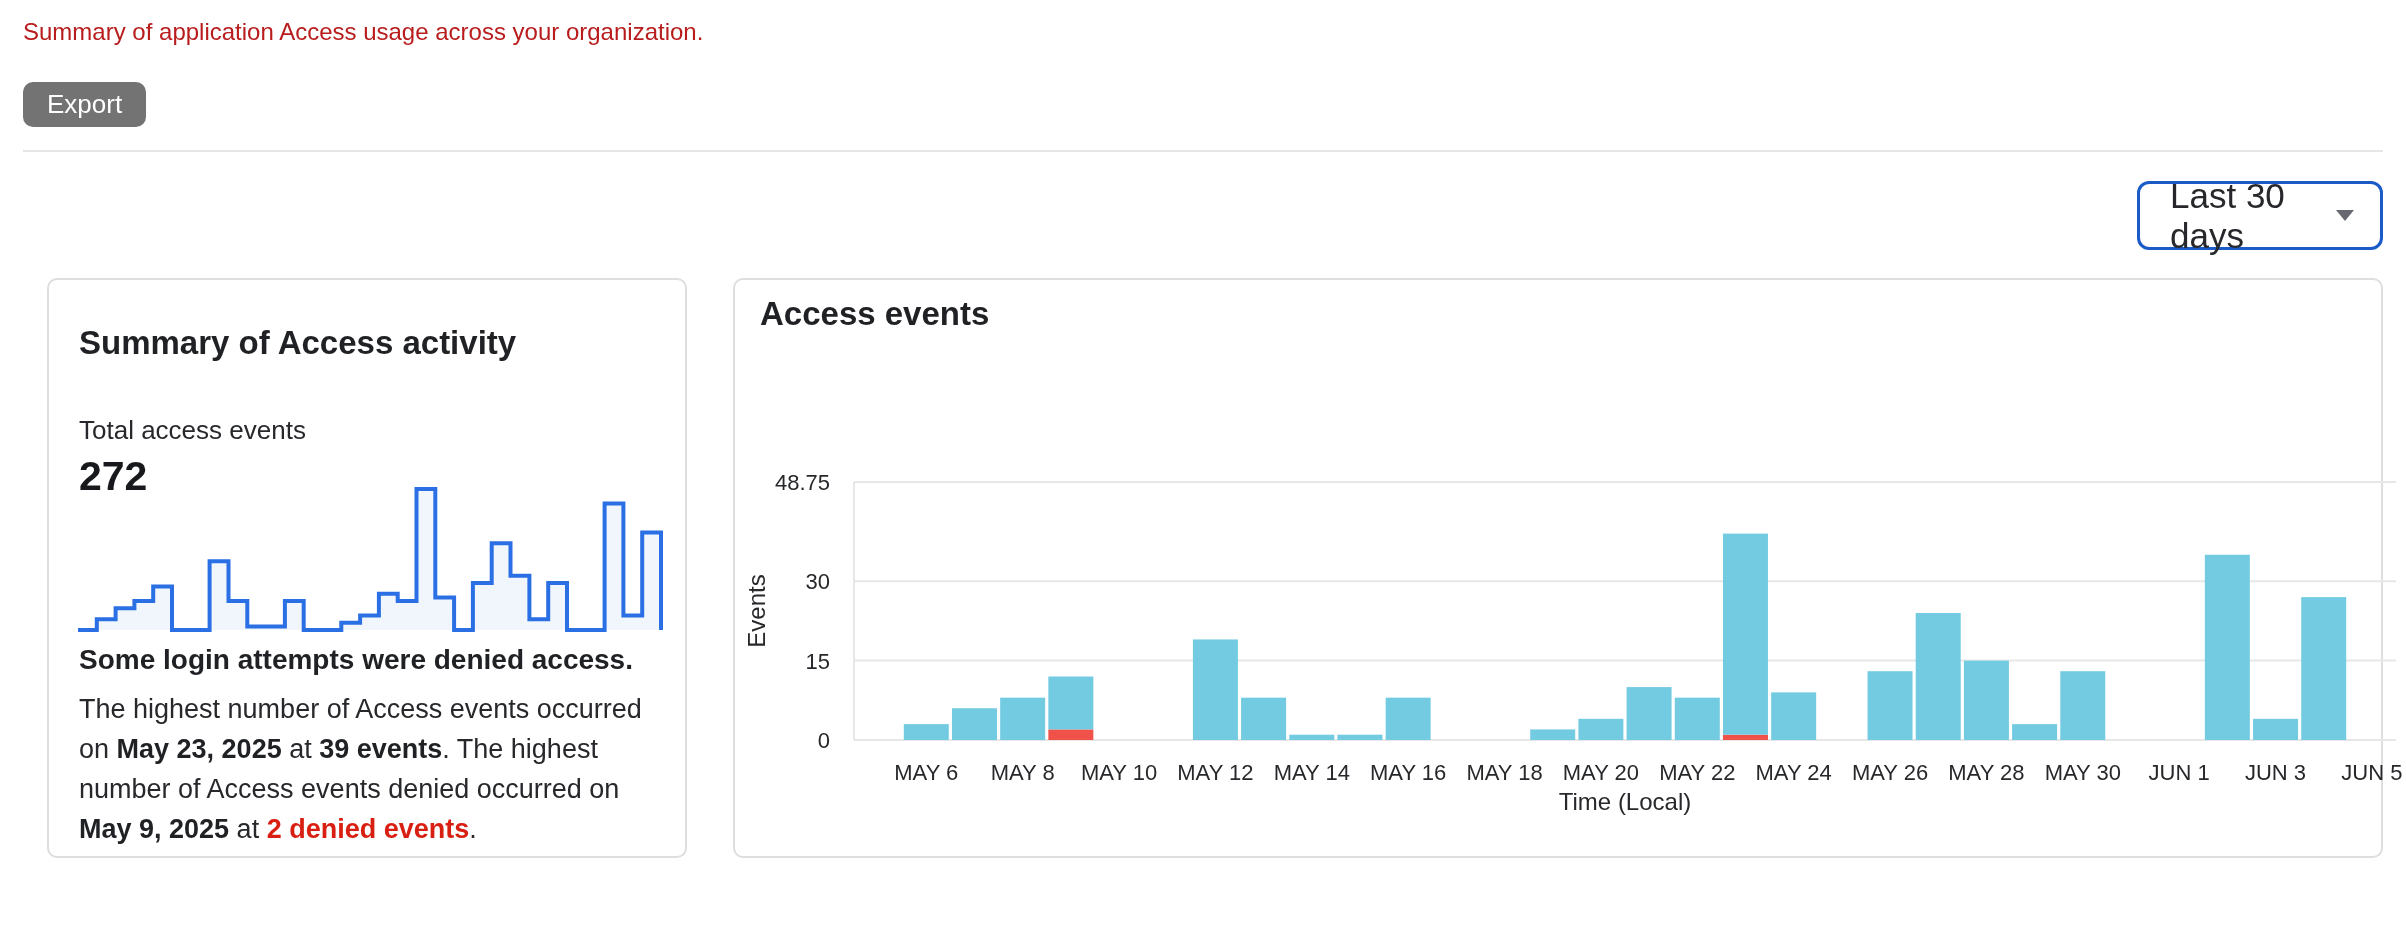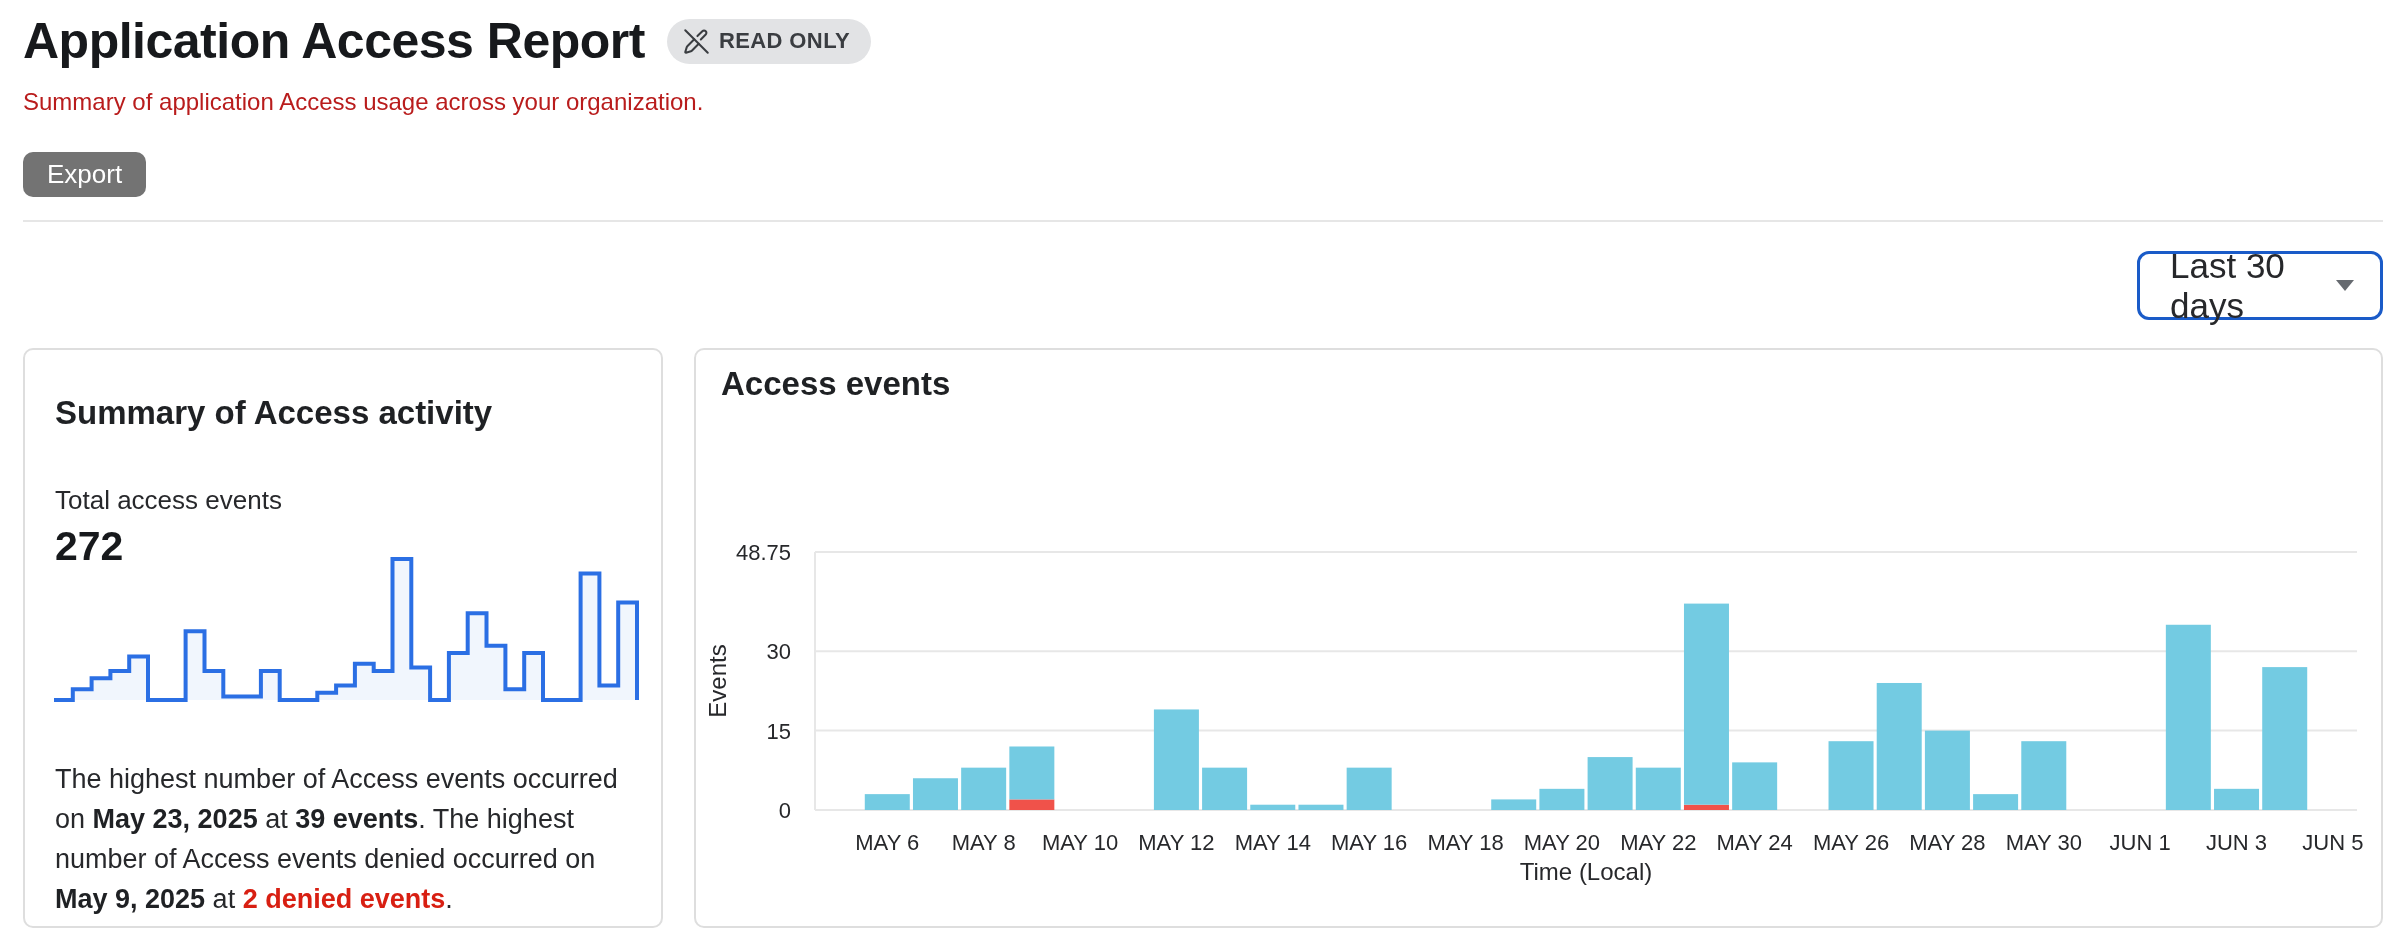--- a/index.html
+++ b/index.html
@@ -22,21 +22,21 @@
 
   
   .toolbar { margin-top:29px; display:flex; justify-content:flex-end; }
   .dropdown { width:246px; height:69px; border:3px solid #1a5bc8; border-radius:12px;
     background:#fff; display:flex; align-items:center; justify-content:space-between;
     padding:0 26px 0 30px; font-size:35px; color:#27282b; font-family:inherit; cursor:pointer; }
   .caret { width:0; height:0; border-left:9px solid transparent; border-right:9px solid transparent;
     border-top:11px solid #666a70; }
 
   
-  .cards { margin-top:28px; display:flex; gap:31px; align-items:center; }
+  .cards { margin-top:28px; display:flex; gap:46px; align-items:center;margin-left:24px; }
   .card { background:#fff; border:2px solid #dedede; border-radius:10px; }
   .card h2 { font-size:33px; font-weight:700; color:#1f2124; }
 
   .summary-card { width:640px; height:580px; padding:30px; position:relative; }
   .summary-card h2 { margin-top:14px; line-height:38px; }
   .total-label { margin-top:53px; font-size:26px; line-height:30px; color:#27282b; }
   .total-value { margin-top:7px; font-size:41px; font-weight:700; color:#17191c; line-height:48px; }
   .sparkline-wrap { position:absolute; left:29px; top:204px; width:590px; height:150px; }
   .summary-alert { position:absolute; left:30px; top:363px; width:580px;
     font-size:28px; font-weight:700; color:#1f2124; line-height:34px; }
@@ -57,33 +57,20 @@
   .legend-divider { position:absolute; left:292px; top:-2px; width:2px; height:80px; background:#d9d9d9; }
 
   .chart-wrap { position:absolute; left:0; top:177px; width:1691px; height:360px; }
   svg text { font-family:"Liberation Sans", sans-serif; }
 </style>
 </head>
 <body>
 
 <div class="page">
 
-  <div class="title-row">
-    <h1>Application Access Report</h1>
-    <span class="badge">
-      <span>
-        <svg width="27" height="27" viewBox="0 0 24 24" fill="none" stroke="#3a3d41" stroke-width="1.8" stroke-linecap="round" stroke-linejoin="round">
-          <path d="m10 10-6.16 6.16a2 2 0 0 0-.5.83l-1.32 4.36a.5.5 0 0 0 .62.62l4.36-1.32a2 2 0 0 0 .83-.5L14 14"></path>
-          <path d="m12.83 7.17 4.36-4.35a2.12 2.12 0 1 1 3 3l-4.36 4.35"></path>
-          <path d="m2 2 20 20"></path>
-        </svg>
-      </span>
-      <span>READ ONLY</span>
-    </span>
-  </div>
 
   <div class="subtitle">Summary of application Access usage across your organization.</div>
 
   <button class="export-btn">Export</button>
 
   <div class="divider"></div>
 
   <div class="toolbar">
     <div class="dropdown">
       <span>Last 30 days</span>
@@ -96,20 +83,21 @@
     <div class="card summary-card">
       <h2>Summary of Access activity</h2>
       <div class="total-label">Total access events</div>
       <div class="total-value">272</div>
       <div class="sparkline-wrap">
         <svg id="sparkline" width="590" height="150">
             <path d="M0 146.0 H18.8 V135.2 H37.6 V124.3 H56.4 V117.1 H75.2 V102.6 H94.0 V146.0 H112.8 V146.0 H131.6 V77.3 H150.5 V117.1 H169.3 V142.4 H188.1 V142.4 H206.9 V117.1 H225.7 V146.0 H244.5 V146.0 H263.3 V138.8 H282.1 V131.5 H300.9 V109.8 H319.7 V117.1 H338.5 V5.0 H357.3 V113.5 H376.1 V146.0 H394.9 V99.0 H413.7 V59.2 H432.5 V91.8 H451.4 V135.2 H470.2 V99.0 H489.0 V146.0 H507.8 V146.0 H526.6 V19.5 H545.4 V131.5 H564.2 V48.4 H583.0 V146 H0 Z" fill="#f1f6fd" stroke="none"></path>
             <path d="M0 146.0 H18.8 V135.2 H37.6 V124.3 H56.4 V117.1 H75.2 V102.6 H94.0 V146.0 H112.8 V146.0 H131.6 V77.3 H150.5 V117.1 H169.3 V142.4 H188.1 V142.4 H206.9 V117.1 H225.7 V146.0 H244.5 V146.0 H263.3 V138.8 H282.1 V131.5 H300.9 V109.8 H319.7 V117.1 H338.5 V5.0 H357.3 V113.5 H376.1 V146.0 H394.9 V99.0 H413.7 V59.2 H432.5 V91.8 H451.4 V135.2 H470.2 V99.0 H489.0 V146.0 H507.8 V146.0 H526.6 V19.5 H545.4 V131.5 H564.2 V48.4 H583.0 V146" fill="none" stroke="#2b6fe4" stroke-width="4" stroke-linejoin="miter"></path>
           </svg>
       </div>
+      <div class="summary-alert">Some login attempts were denied access.</div>
       <div class="summary-desc"><span>The highest number of Access events occurred on </span><span class="b">May 23, 2025</span><span> at </span><span class="b">39 events</span><span>. The highest number of Access events denied occurred on </span><span class="b">May 9, 2025</span><span> at </span><span class="red">2 denied events</span><span>.</span></div>
     </div>
 
     <div class="card events-card">
       <h2>Access events</h2>
       <div class="chart-wrap">
         <svg id="barchart" width="1691" height="360">
             <line x1="119" y1="283" x2="1661" y2="283" stroke="#e7e7e7" stroke-width="2"></line>
             <text x="95" y="291" text-anchor="end" font-size="22" fill="#27282b">0</text>
             <line x1="119" y1="203.6153846153846" x2="1661" y2="203.6153846153846" stroke="#e7e7e7" stroke-width="2"></line>

